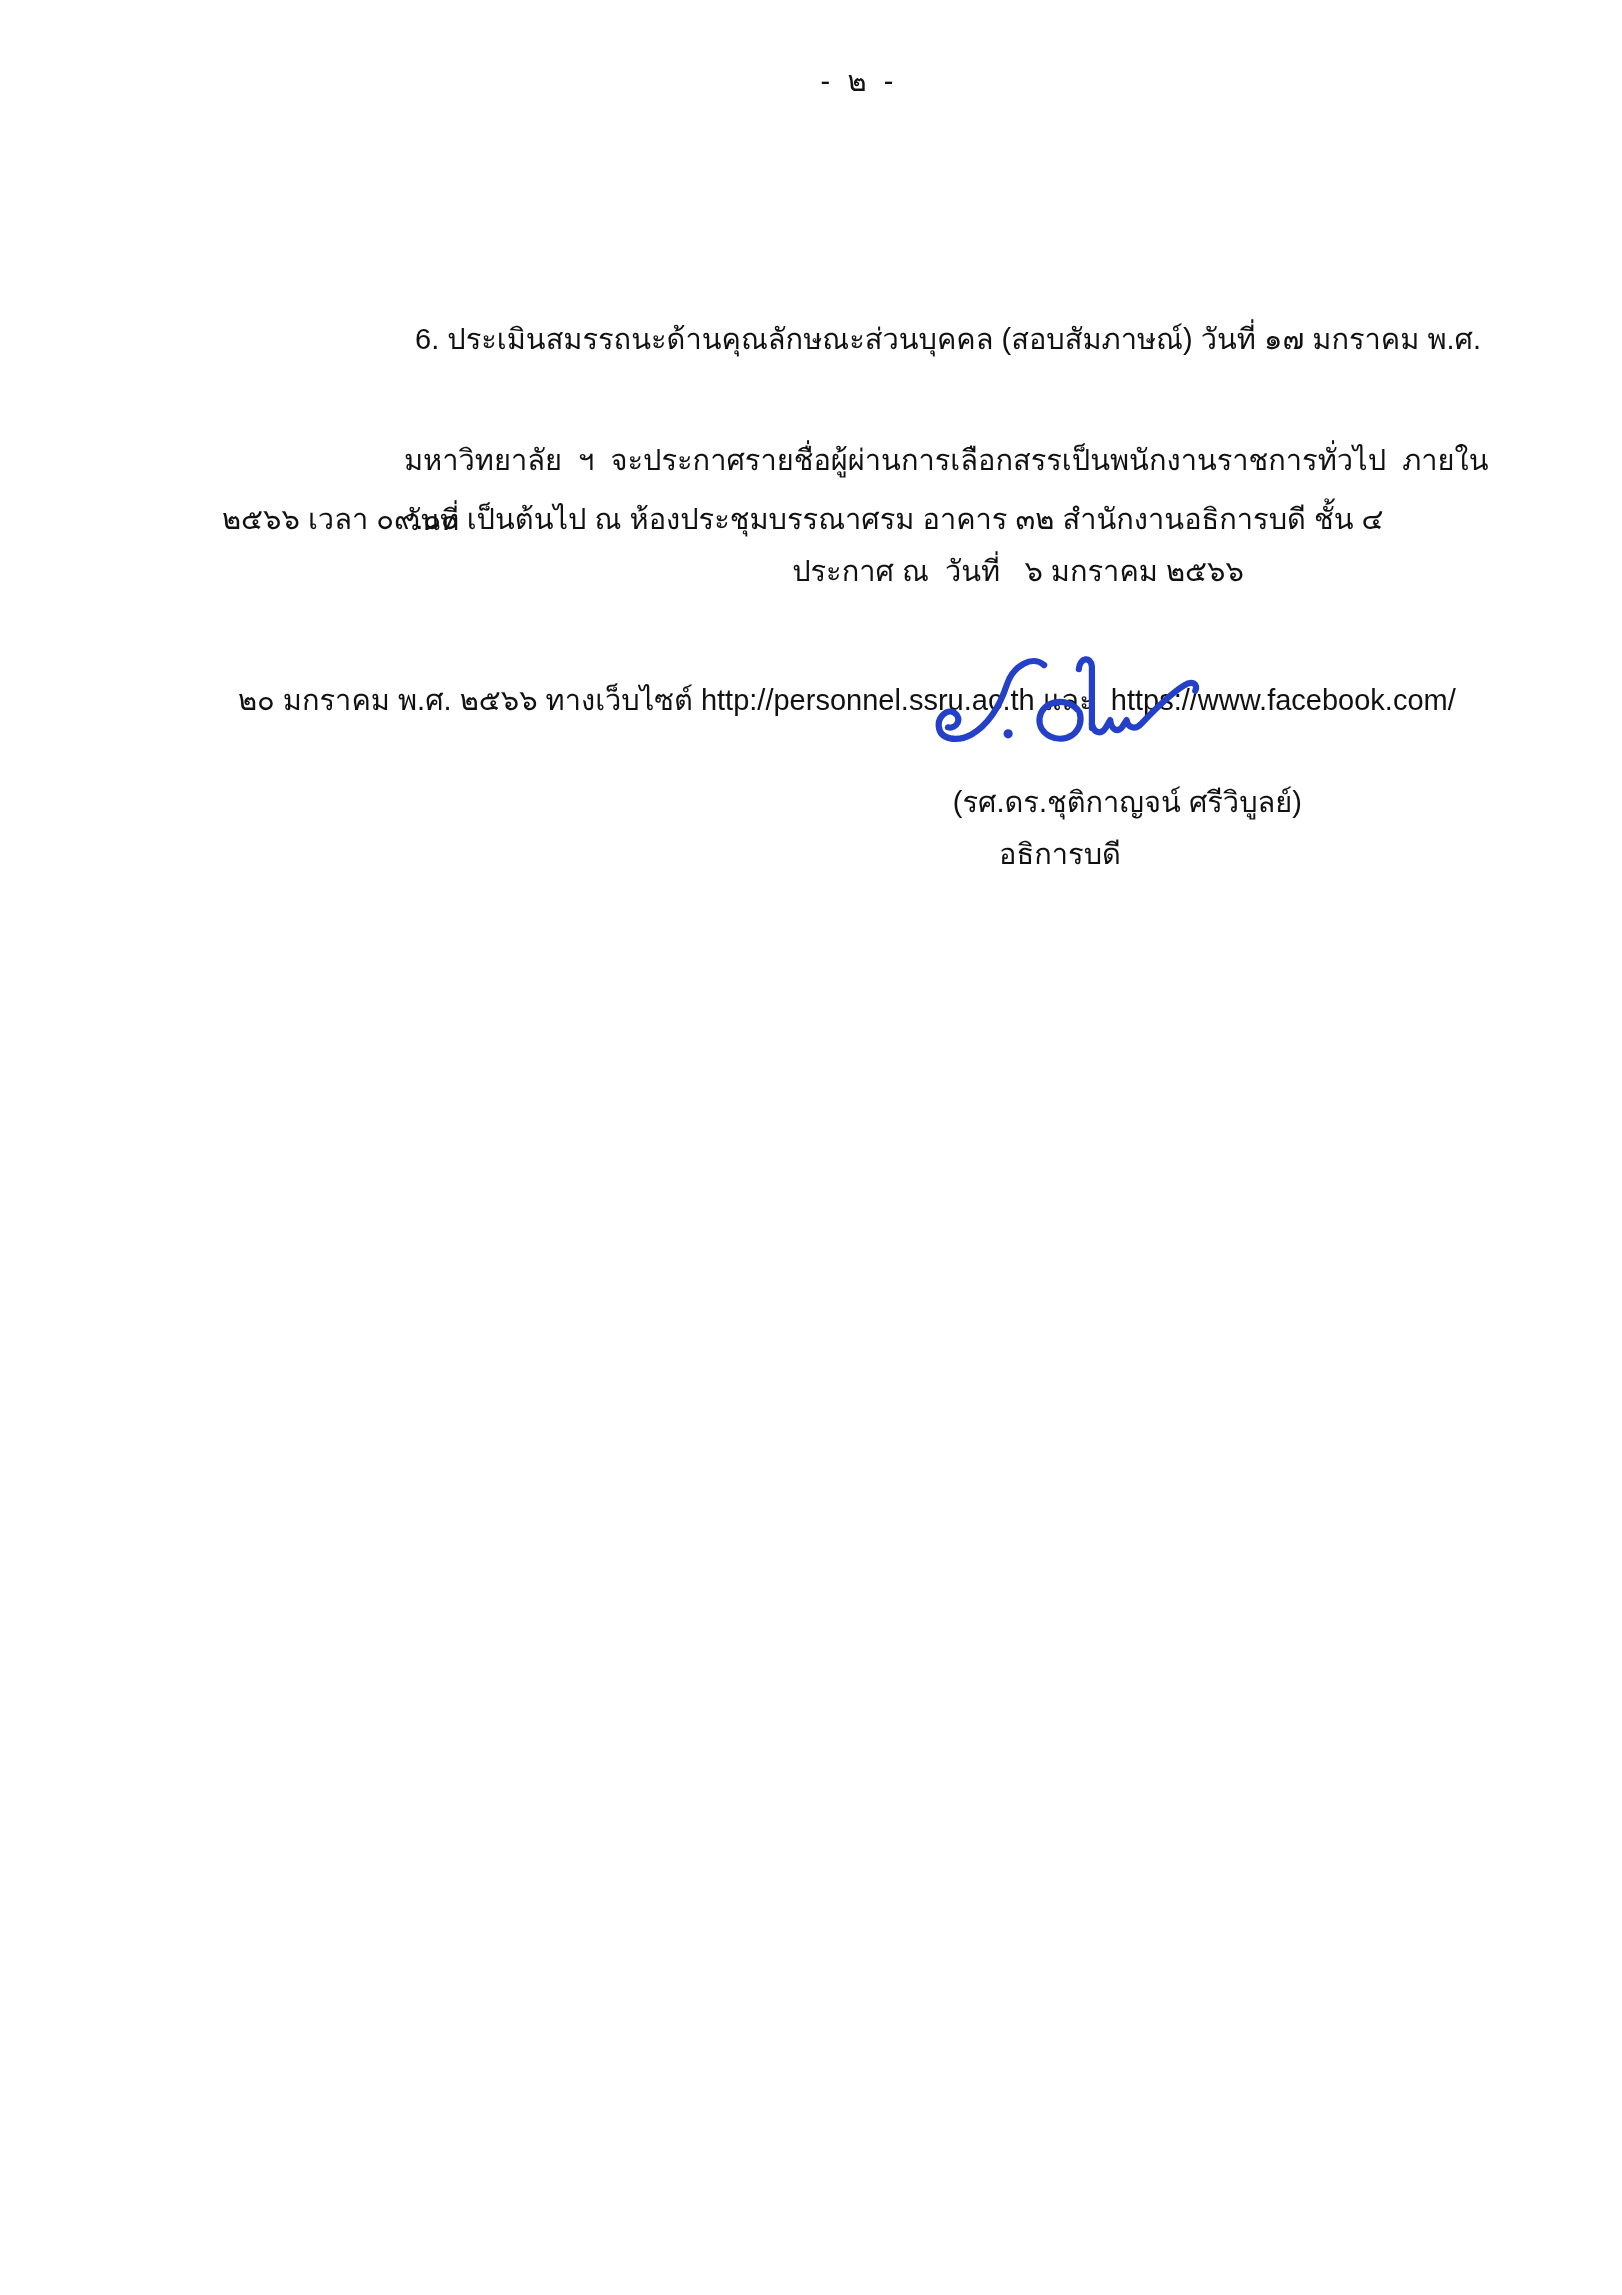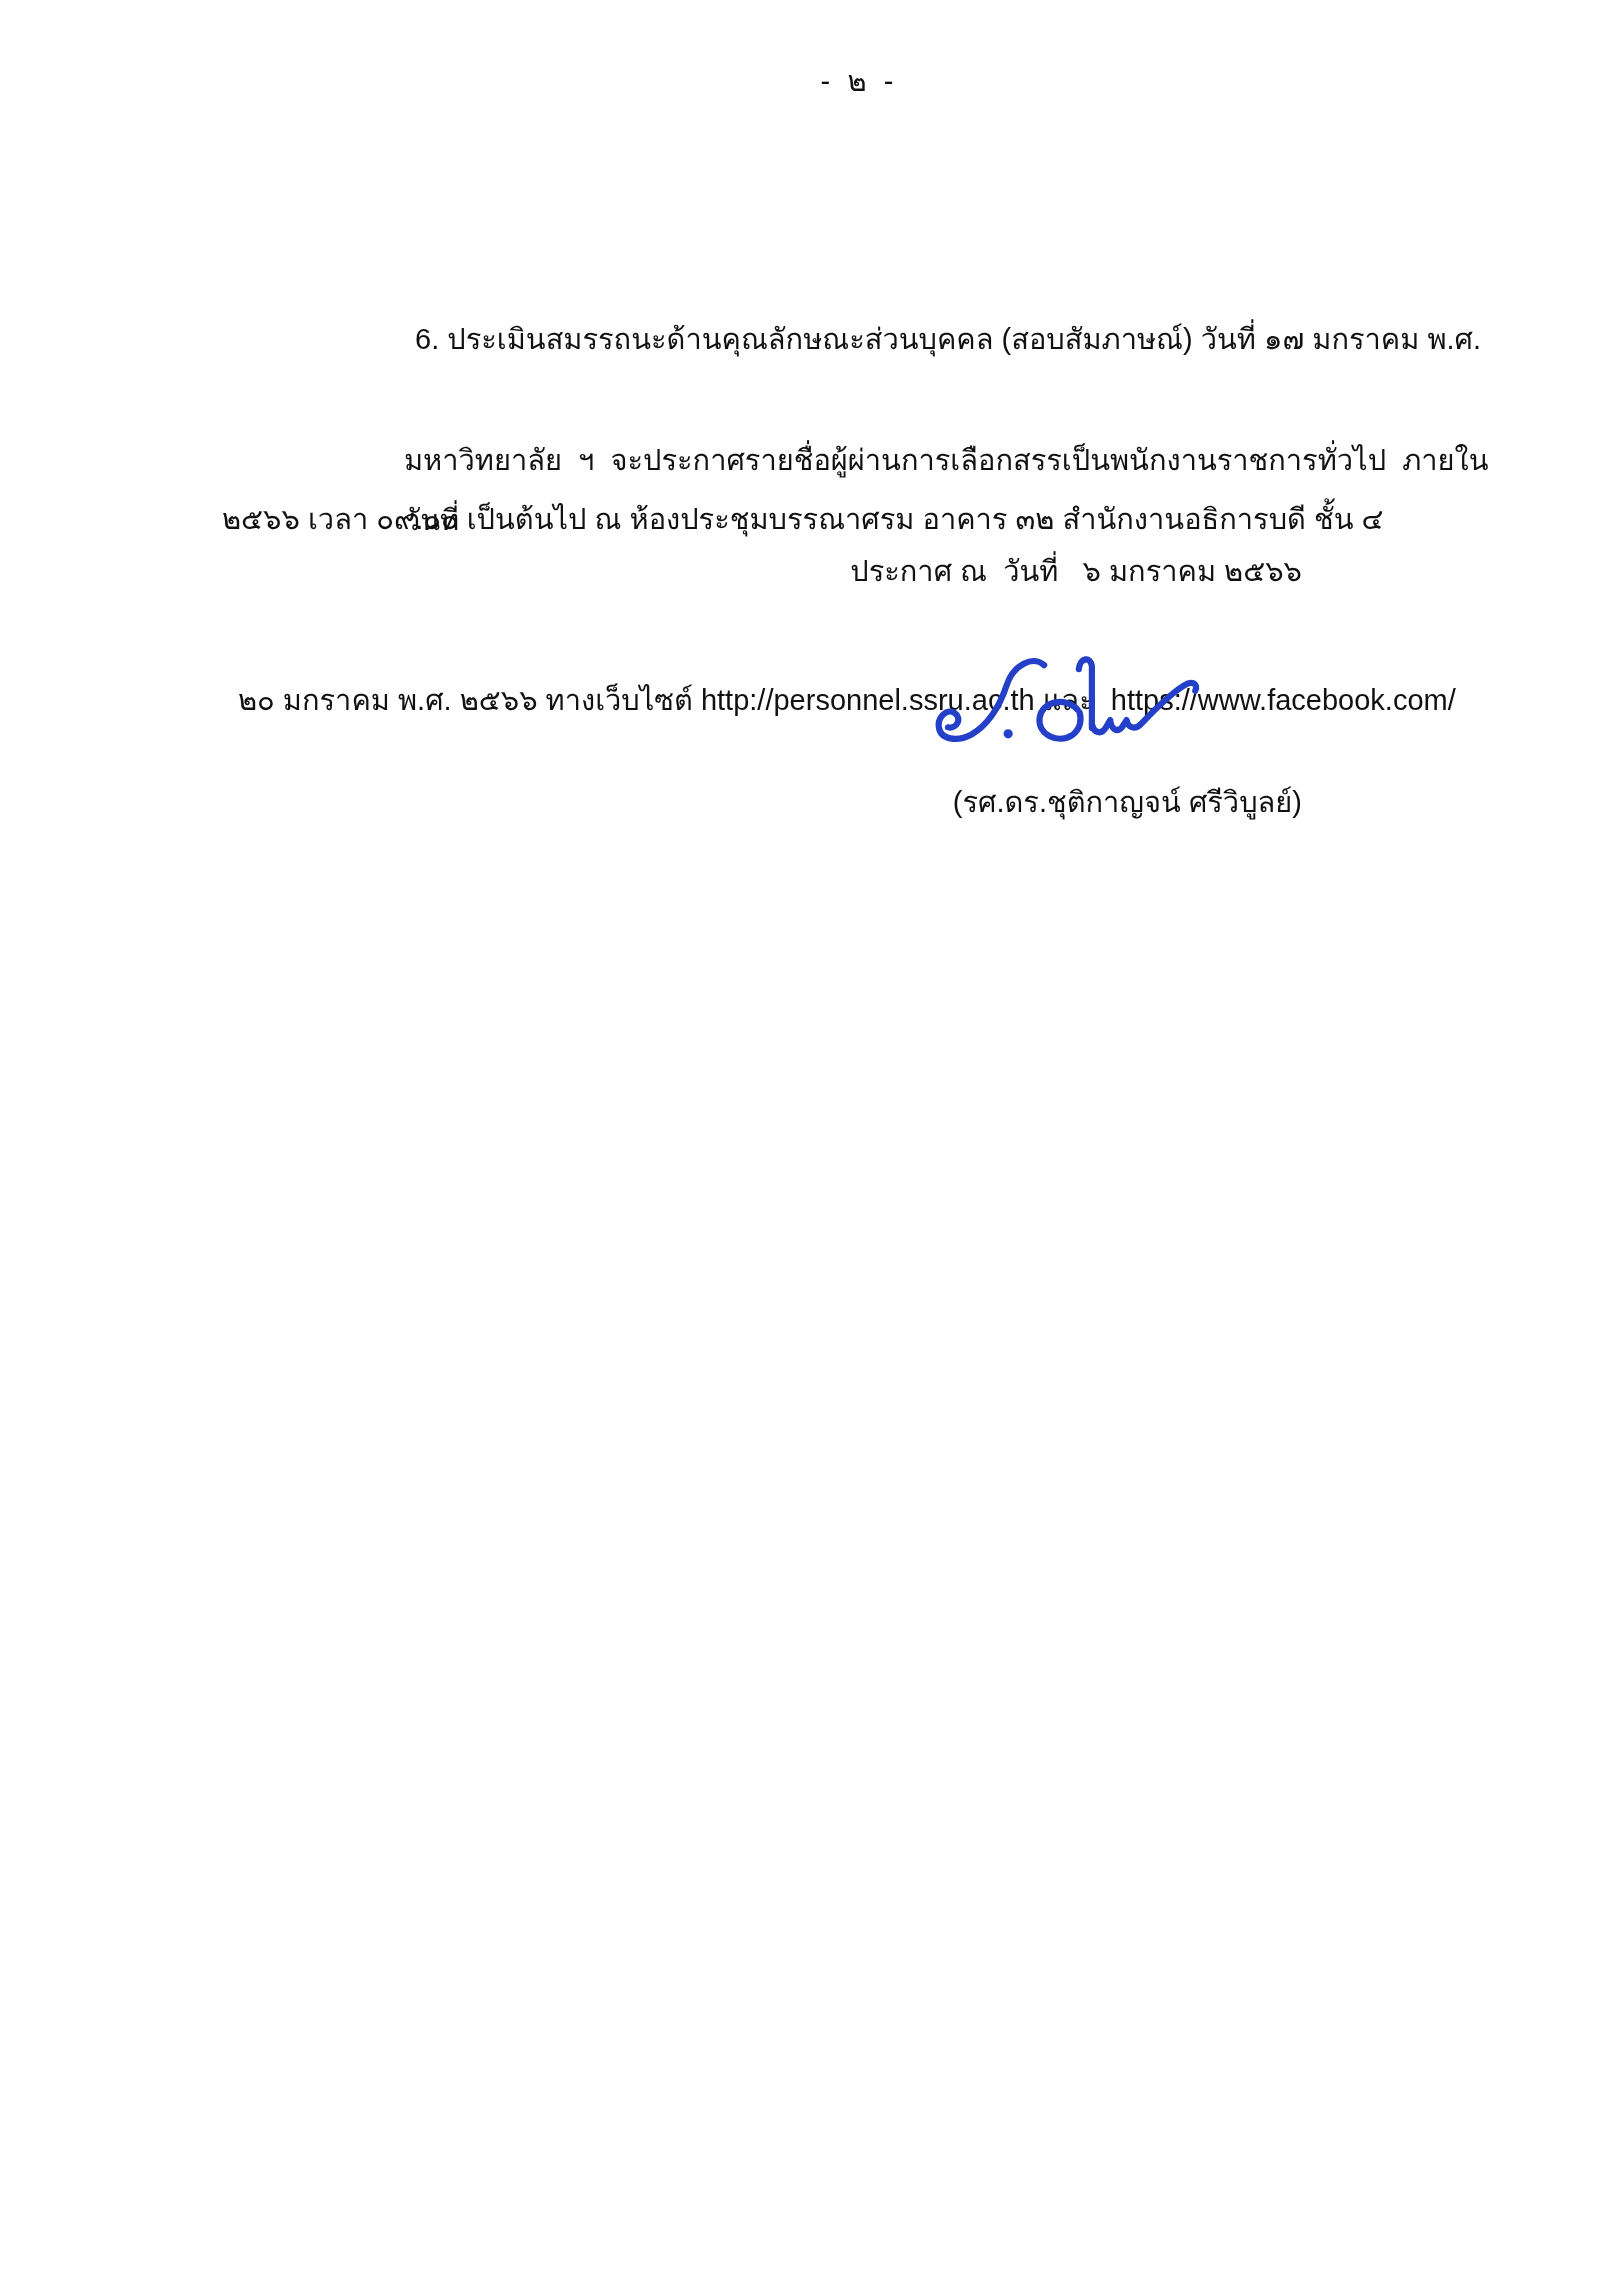--- a/index.html
+++ b/index.html
@@ -30,24 +30,24 @@
     text-align: center;
     line-height: 37px;
     word-spacing: 9.2px;
   }
   .para-1 { left: 222px; top: 189px; width: 1276px; }
   .para-2 { left: 238px; top: 310px; width: 1276px; }
   .line { white-space: pre-wrap; }
   .indent-1 { padding-left: 193px; }
   .indent-2 { padding-left: 166px; }
   .date-line {
-    left: 818px;
+    left: 776px;
     top: 541px;
     width: 484px;
-    text-align: right;
+    text-align: center;
   }
   .signature {
     position: absolute;
     left: 910px;
     top: 648px;
     width: 301px;
     height: 118px;
   }
   .signatory-name {
     left: 818px;
@@ -85,15 +85,16 @@
   <svg class="signature" viewBox="0 0 460 180" fill="none" stroke-linecap="round" stroke-linejoin="round">
     <path stroke-width="9.5" d="M205,26 C188,10 158,26 148,56 C136,92 118,118 94,132 C72,144 46,140 44,120 C42,104 58,92 68,99 C80,107 72,124 58,121" stroke="#2440c8"></path>
     <circle cx="150" cy="131" r="7" stroke="none" fill="#2440c8"></circle>
     <path stroke-width="9.5" d="M256,94 C238,74 202,80 198,107 C195,132 226,147 248,133 C260,124 263,110 259,98" stroke="#2440c8"></path>
     <path stroke-width="9.5" d="M258,32 C260,14 276,12 278,28 L278,122" stroke="#2440c8"></path>
     <path stroke-width="9.5" d="M278,116 C281,130 292,133 299,122 L306,110 C307,123 316,130 324,121 L331,110 C333,122 344,126 354,115 C372,96 398,70 419,57 C431,49 441,55 436,65" stroke="#2440c8"></path>
   </svg>
 
   <div class="txt signatory-name">(รศ.ดร.ชุติกาญจน์ ศรีวิบูลย์)</div>
 
+  <div class="txt signatory-title">อธิการบดี</div>
 
 </div>
 
 
 </body></html>

